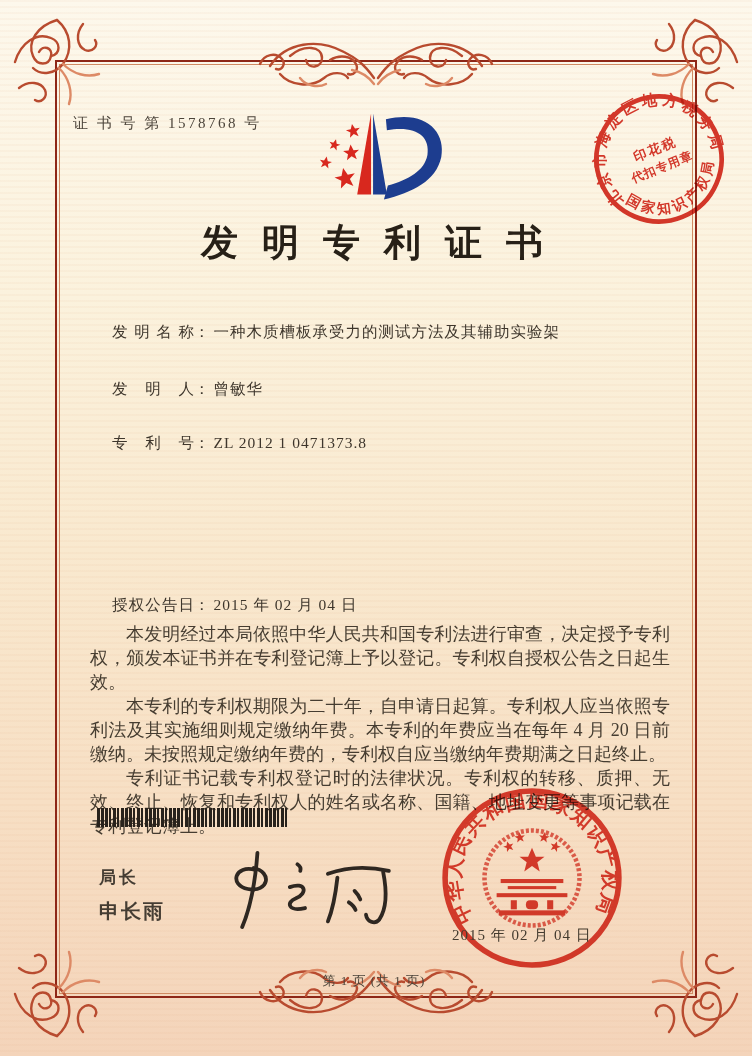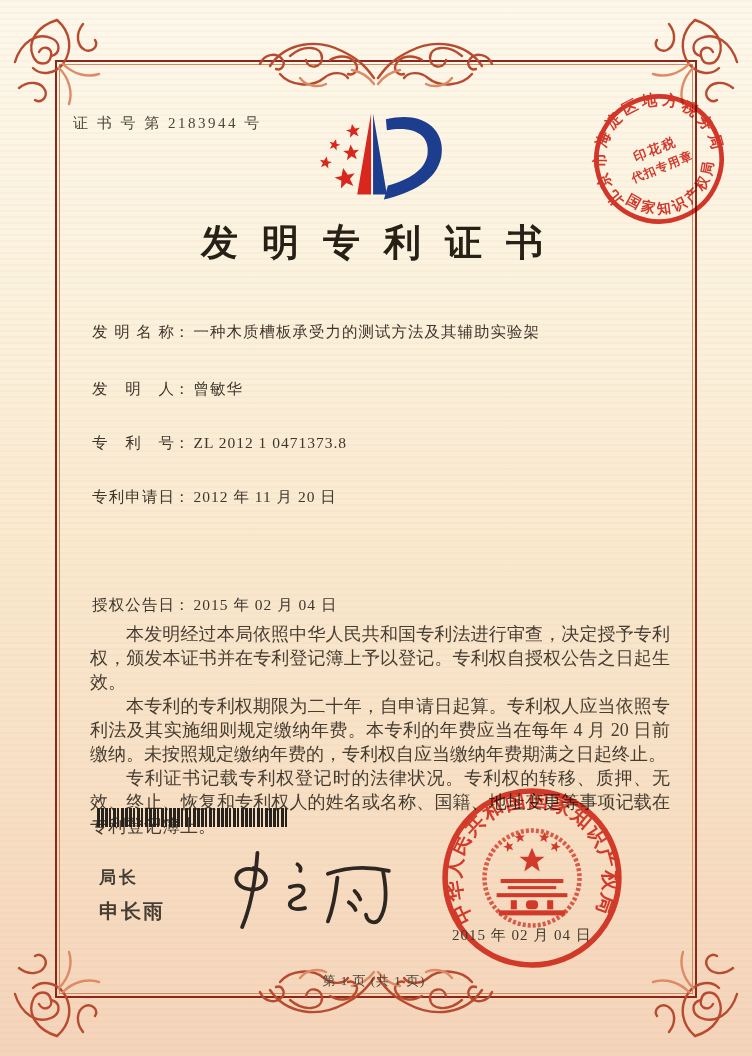--- a/index.html
+++ b/index.html
@@ -16,21 +16,21 @@
   .frame-inner{position:absolute;left:2px;top:2px;right:2px;bottom:2px;border:1px solid #d08a62;}
   
   .cert-number{left:73px;top:114px;font-size:15px;letter-spacing:2.5px;color:#4c443a;}
   .logo{left:288px;top:82px;width:178px;height:132px;}
   .tax-stamp{left:584px;top:84px;width:150px;height:150px;transform:rotate(-22deg);opacity:.92;mix-blend-mode:multiply;}
   .tax-stamp text{fill:#d3281c;font-weight:bold;font-family:"Liberation Serif","DejaVu Serif",serif;}
   .title{left:55px;top:218px;width:638px;text-align:center;font-size:37px;font-weight:bold;
          letter-spacing:24px;padding-left:20px;box-sizing:border-box;color:#272017;}
   
   .field-row{left:92px;width:570px;font-size:15.5px;color:#3e362c;white-space:nowrap;}
-  .flabel{display:inline-block;width:82px;text-align:justify;text-align-last:justify;}
+  .flabel{display:inline-block;width:82px;text-align:justify;text-align-last:justify;margin-left:20px;}
   .fcolon{display:inline-block;}
   .fvalue{margin-left:4px;letter-spacing:1px;}
   
   .body-text{left:90px;top:622px;width:580px;font-size:18px;line-height:24px;color:#463d31;text-align:justify;}
   .body-text p{margin:0;text-indent:2em;}
   
   .barcode{left:97px;top:808px;width:192px;height:19px;
     background:
       repeating-linear-gradient(90deg,#28221c 0 2px,rgba(0,0,0,0) 2px 4px),
       repeating-linear-gradient(90deg,#28221c 0 3px,rgba(0,0,0,0) 3px 8px),
@@ -98,21 +98,21 @@
     </svg>
   <svg class="abs orn" style="left:256px;top:26px" width="240" height="70">
     <use href="#ornHalf"></use>
       <use href="#ornHalf" transform="translate(240,0) scale(-1,1)"></use>
   </svg>
   <svg class="abs orn" style="left:256px;top:960px" width="240" height="70">
     <use href="#ornHalf" transform="translate(0,70) scale(1,-1)"></use>
       <use href="#ornHalf" transform="translate(240,70) scale(-1,-1)"></use>
   </svg>
 
-  <div class="abs cert-number">证 书 号 第 2183944 号</div>
+  <div class="abs cert-number">证 书 号 第 1578768 号</div>
 
   <svg class="abs logo" viewBox="0 0 180 130">
     <polygon points="84,30 70,112 84,112" fill="#d8281e"></polygon>
     <polygon points="86,30 86,112 100,112" fill="#1d3d8f"></polygon>
     <path d="M 99,36 C 138,26 160,48 155,74 C 150,98 126,110 97,117 L 101,103 C 122,97 138,88 141,72 C 144,52 128,42 100,47 Z" fill="#1d3d8f"></path>
     <g fill="#d8281e">
       <use href="#star" transform="translate(66,48) scale(0.75) rotate(-10)"></use>
       <use href="#star" transform="translate(47,62) scale(0.6) rotate(15)"></use>
       <use href="#star" transform="translate(64,70) scale(0.85) rotate(-5)"></use>
       <use href="#star" transform="translate(38,80) scale(0.65) rotate(10)"></use>
@@ -135,23 +135,20 @@
   <div class="abs title">发明专利证书</div>
 
   <div class="abs field-row" style="top:322px">
     <span class="flabel">发明名称</span><span class="fcolon">：</span><span class="fvalue">一种木质槽板承受力的测试方法及其辅助实验架</span>
   </div>
   <div class="abs field-row" style="top:379px">
     <span class="flabel">发明人</span><span class="fcolon">：</span><span class="fvalue">曾敏华</span>
   </div>
   <div class="abs field-row" style="top:433px">
     <span class="flabel">专利号</span><span class="fcolon">：</span><span class="fvalue">ZL 2012 1 0471373.8</span>
-  </div>
-  <div class="abs field-row" style="top:487px">
-    <span class="flabel">专利申请日</span><span class="fcolon">：</span><span class="fvalue">2012 年 11 月 20 日</span>
   </div>
   <div class="abs field-row" style="top:595px">
     <span class="flabel">授权公告日</span><span class="fcolon">：</span><span class="fvalue">2015 年 02 月 04 日</span>
   </div>
 
   <div class="abs body-text">
     <p>本发明经过本局依照中华人民共和国专利法进行审查，决定授予专利权，颁发本证书并在专利登记簿上予以登记。专利权自授权公告之日起生效。</p>
     <p>本专利的专利权期限为二十年，自申请日起算。专利权人应当依照专利法及其实施细则规定缴纳年费。本专利的年费应当在每年 4 月 20 日前缴纳。未按照规定缴纳年费的，专利权自应当缴纳年费期满之日起终止。</p>
     <p>专利证书记载专利权登记时的法律状况。专利权的转移、质押、无效、终止、恢复和专利权人的姓名或名称、国籍、地址变更等事项记载在专利登记簿上。</p>
   </div>

